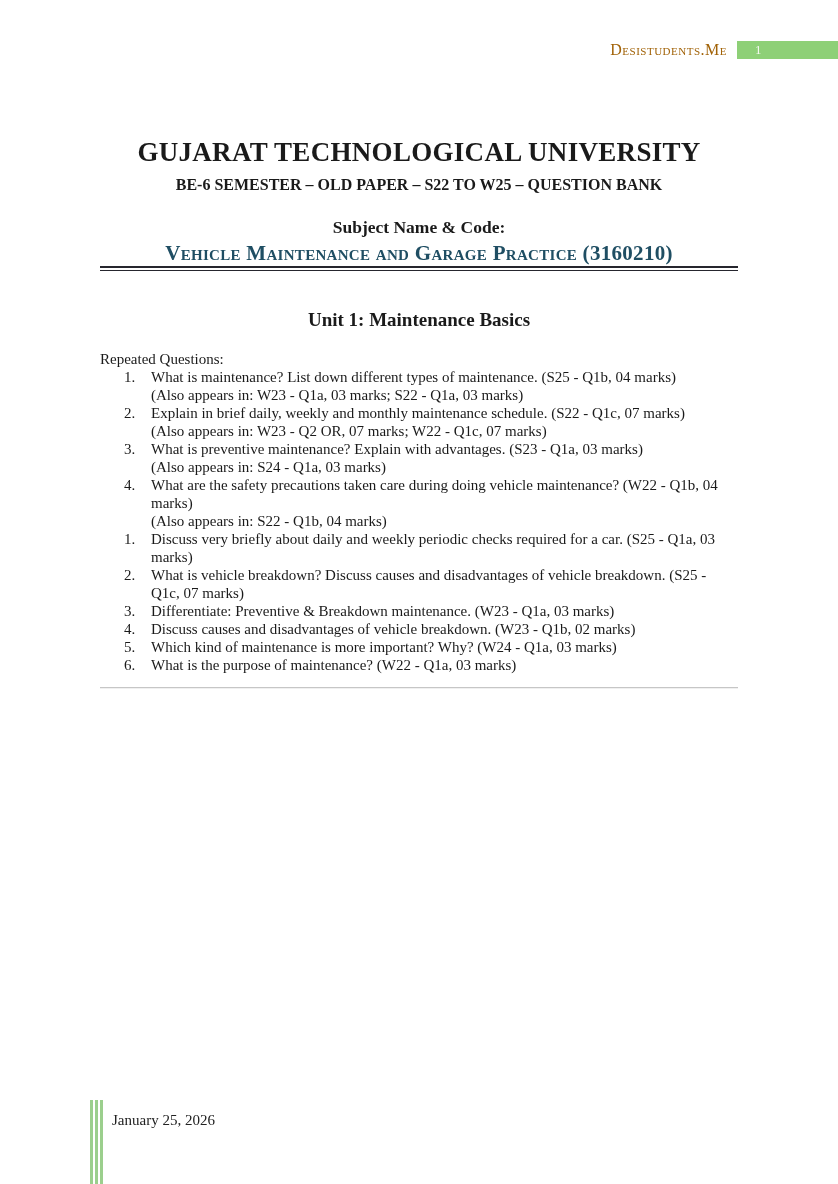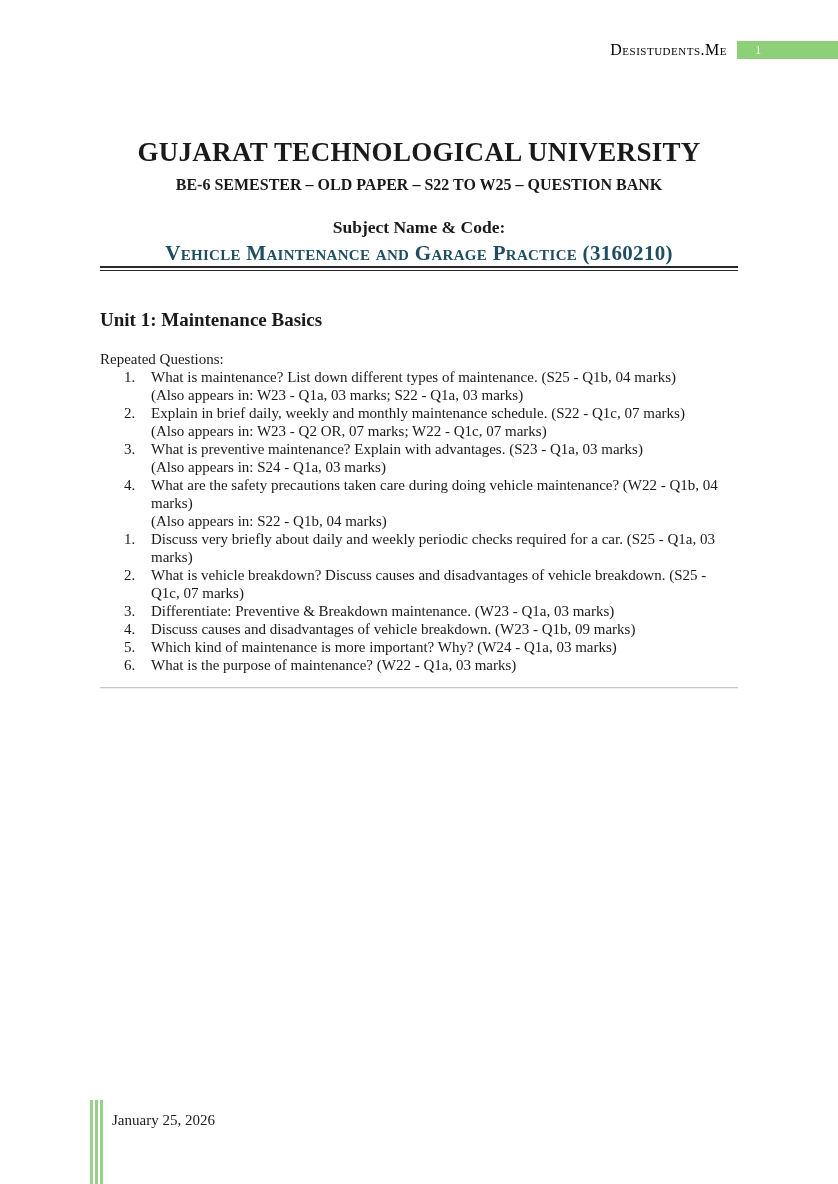--- a/index.html
+++ b/index.html
@@ -77,20 +77,21 @@
   .double-rule {
     height: 2px;
     border-top: 2px solid #26262e;
     border-bottom: 1px solid #26262e;
   }
   .unit-title {
     margin: 37px 0 0 0;
     font-size: 19px;
     line-height: 23px;
     font-weight: bold;
+    text-align: center;
   }
 
   .sections {
     margin-top: 19px;
     font-size: 15px;
     line-height: 18px;
   }
   .section-heading {
     font-weight: normal;
   }
@@ -123,21 +124,21 @@
     position: absolute;
     left: 112px; top: 1112px;
     font-size: 15px;
     color: #222222;
   }
 </style>
 </head>
 <body>
 
 <header class="page-header">
-  <span class="site-name" style="color: #000000;">Desistudents.Me</span>
+  <span class="site-name" style="color: #a16207;">Desistudents.Me</span>
   <span class="page-badge" style="background: rgb(142, 208, 119);">
     <span>1</span>
   </span>
 </header>
 
 <main class="content">
   <h1 class="uni-title">GUJARAT TECHNOLOGICAL UNIVERSITY</h1>
   <h2 class="paper-subtitle">BE-6 SEMESTER – OLD PAPER – S22 TO W25 – QUESTION BANK</h2>
   <h3 class="subject-label">Subject Name &amp; Code:</h3>
   <h3 class="subject-name" style="color: rgb(31, 78, 99);">Vehicle Maintenance and Garage Practice (3160210)</h3>
@@ -171,21 +172,21 @@
         <li class="question-item">
           <span class="q-num">2.</span>
           <div class="q-body">What is vehicle breakdown? Discuss causes and disadvantages of vehicle breakdown. (S25 - Q1c, 07 marks)</div>
         </li>
         <li class="question-item">
           <span class="q-num">3.</span>
           <div class="q-body">Differentiate: Preventive &amp; Breakdown maintenance. (W23 - Q1a, 03 marks)</div>
         </li>
         <li class="question-item">
           <span class="q-num">4.</span>
-          <div class="q-body">Discuss causes and disadvantages of vehicle breakdown. (W23 - Q1b, 09 marks)</div>
+          <div class="q-body">Discuss causes and disadvantages of vehicle breakdown. (W23 - Q1b, 02 marks)</div>
         </li>
         <li class="question-item">
           <span class="q-num">5.</span>
           <div class="q-body">Which kind of maintenance is more important? Why? (W24 - Q1a, 03 marks)</div>
         </li>
         <li class="question-item">
           <span class="q-num">6.</span>
           <div class="q-body">What is the purpose of maintenance? (W22 - Q1a, 03 marks)</div>
         </li>
       </ol>

